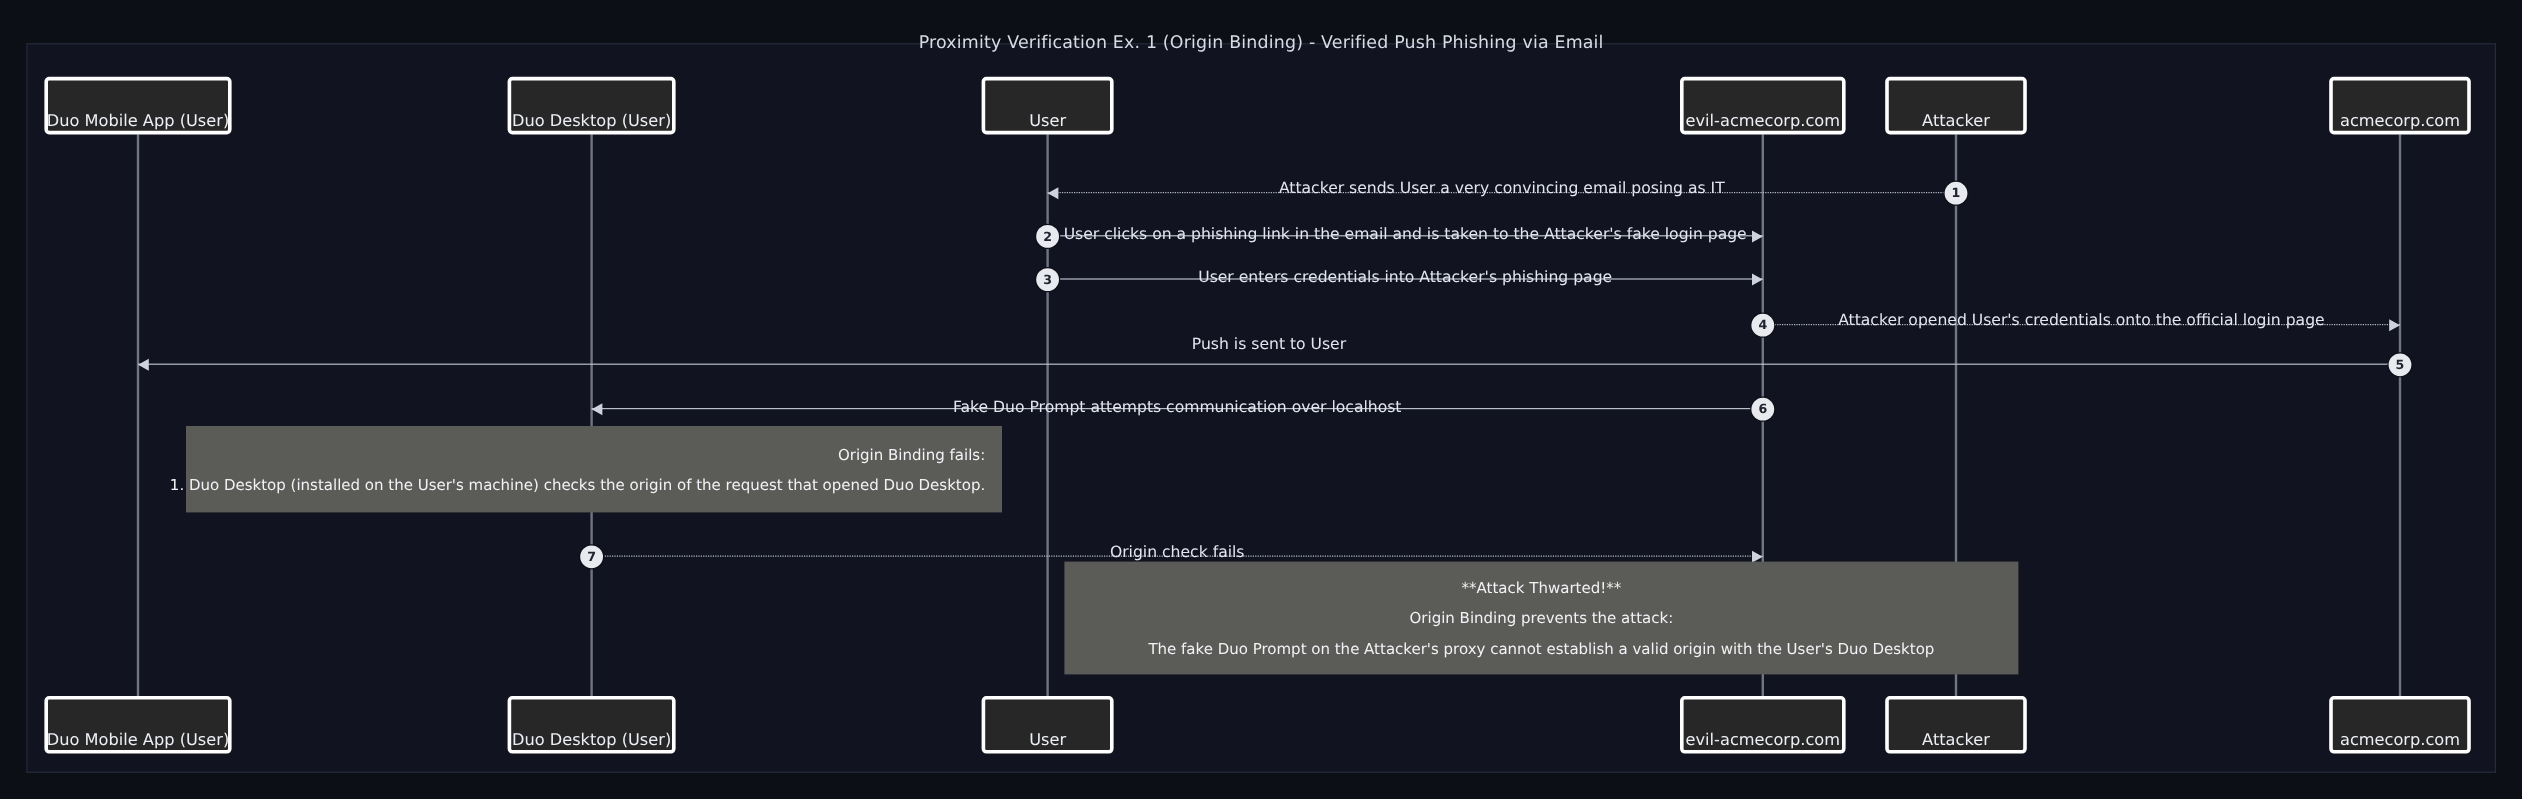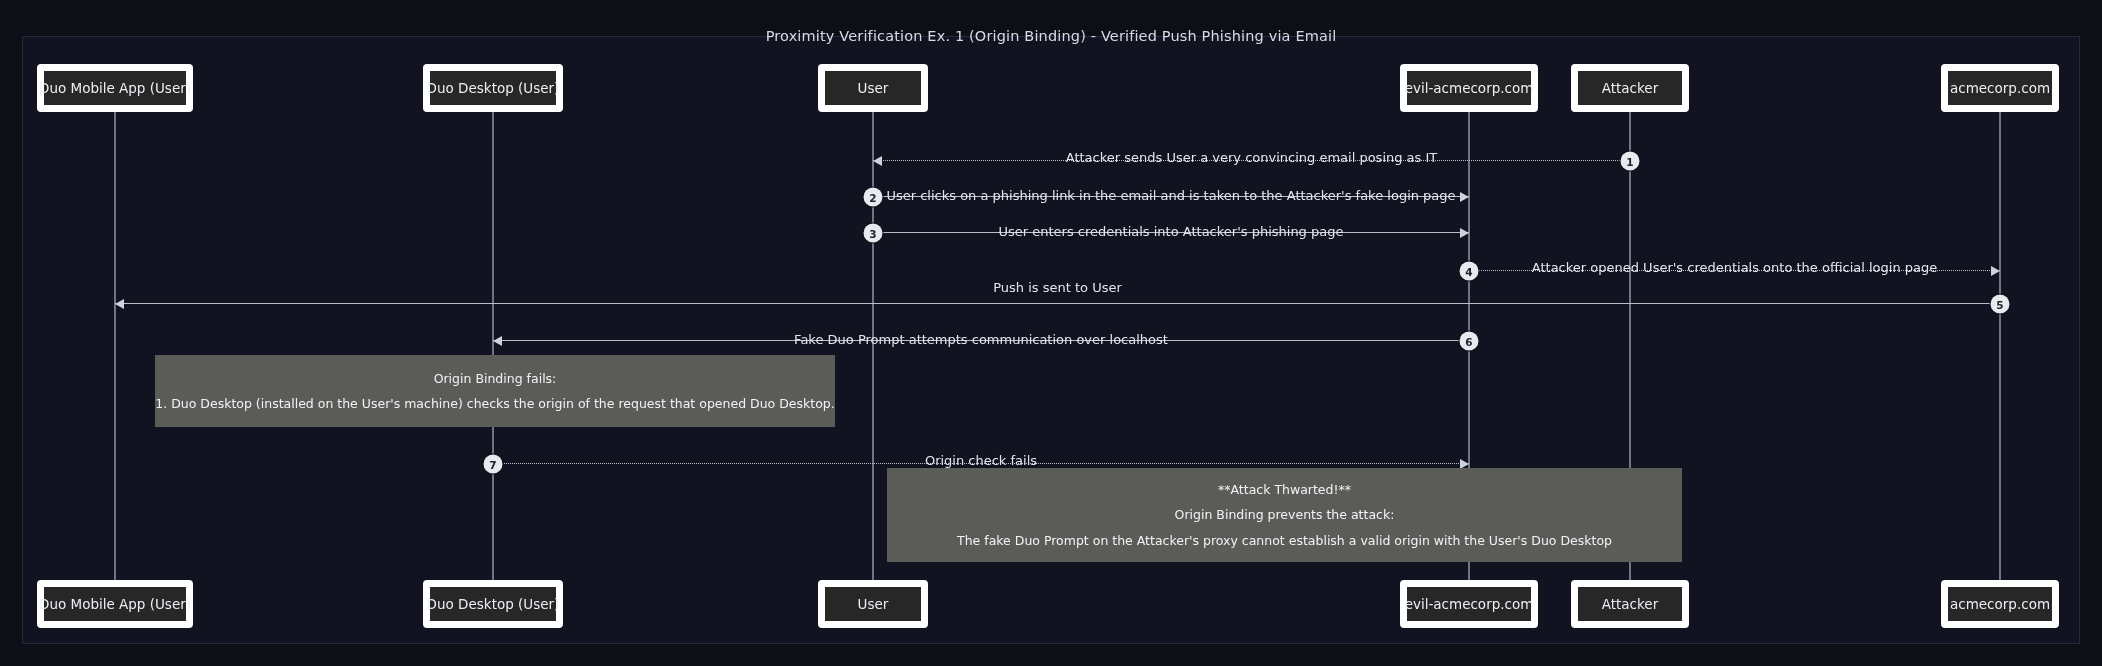--- a/index.html
+++ b/index.html
@@ -47,25 +47,25 @@
     top: 112px;
     width: 2px;
     height: 470px;
     background: #6f7584;
   }
   
   .participant {
     position: absolute;
     height: 48px;
     background: #272727;
-    border: 7px solid #ffffff;
+    border: 3px solid #ffffff;
     border-radius: 4px;
     box-sizing: border-box;
     display: flex;
-    align-items: center;
+    align-items: flex-end;
     justify-content: center;
     color: #eceff5;
     font-size: 13.5px;
     white-space: nowrap;
     padding: 0 10px;
   }
   .participant.top { top: 64px; }
   .participant.bottom { top: 580px; }
 
   
@@ -172,21 +172,21 @@
       <div class="msg-line" style="left: 493px; top: 340px; width: 976px;"></div>
       <div class="arrow-left" style="top: 336px; left: 493px;"></div>
       <div class="seq" style="left: 1469px; top: 341px;">6</div>
       <div class="msg-label" style="left: 981px; top: 320px;">Fake Duo Prompt attempts communication over localhost</div>
       <div class="msg-line dashed" style="left: 493px; top: 463px; width: 976px;"></div>
       <div class="arrow-right" style="top: 459px; left: 1460px;"></div>
       <div class="seq" style="left: 493px; top: 464px;">7</div>
       <div class="msg-label" style="left: 981px; top: 441px;">Origin check fails</div>
     </div>
   <div id="notes">
-      <div class="note" style="left: 155px; top: 355px; width: 680px; height: 72px;">
+      <div class="note" style="left: 155px; top: 355px; width: 680px; height: 72px; align-items: flex-end;">
         <span class="nline">Origin Binding fails:</span>
         <div class="nspacer"></div>
         <span class="nline">1. Duo Desktop (installed on the User's machine) checks the origin of the request that opened Duo Desktop.</span>
       </div>
       <div class="note" style="left: 855px; top: 468px; width: 795px; height: 94px; margin-left: 32px;">
         <span class="nline">**Attack Thwarted!**</span>
         <div class="nspacer"></div>
         <span class="nline">Origin Binding prevents the attack:</span>
         <div class="nspacer"></div>
         <span class="nline">The fake Duo Prompt on the Attacker's proxy cannot establish a valid origin with the User's Duo Desktop</span>

